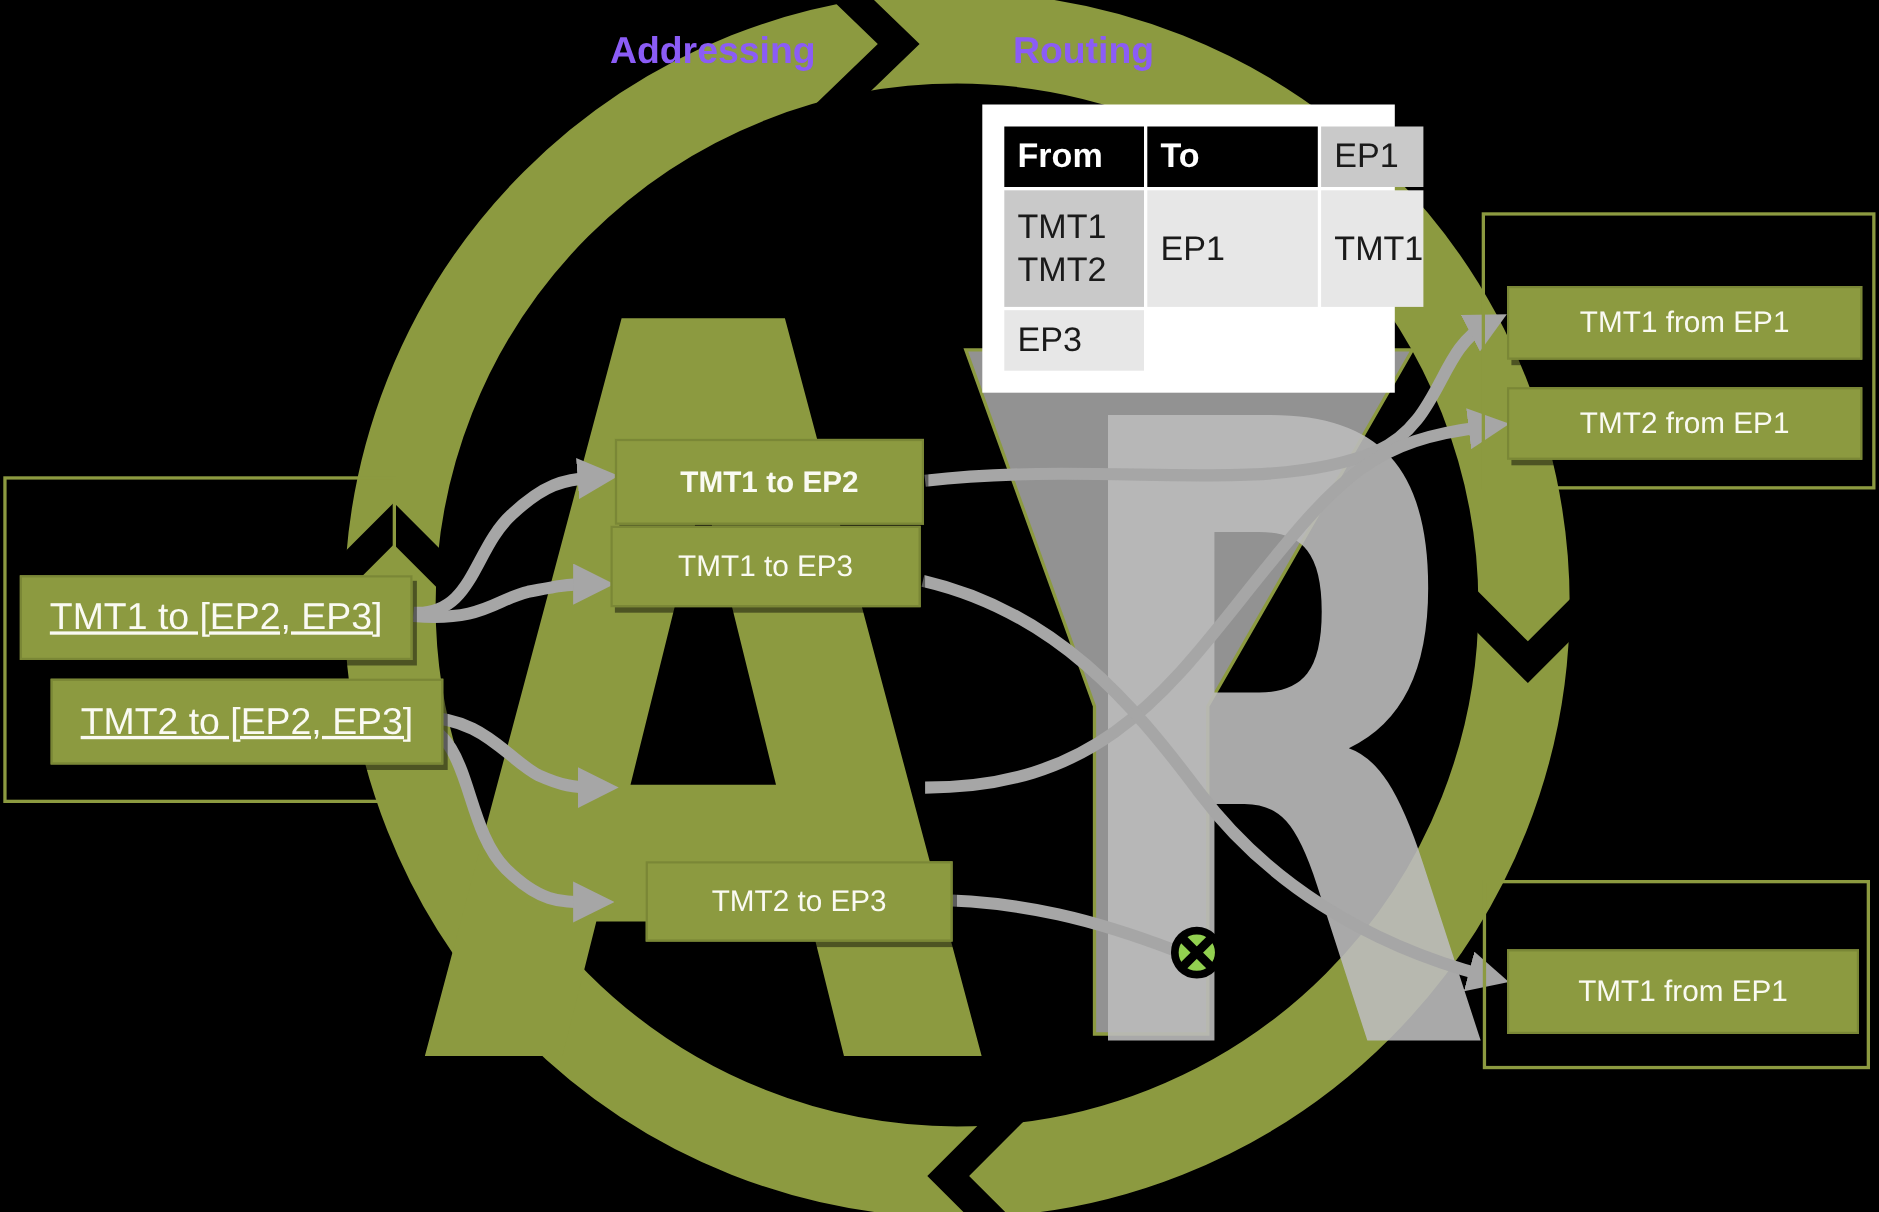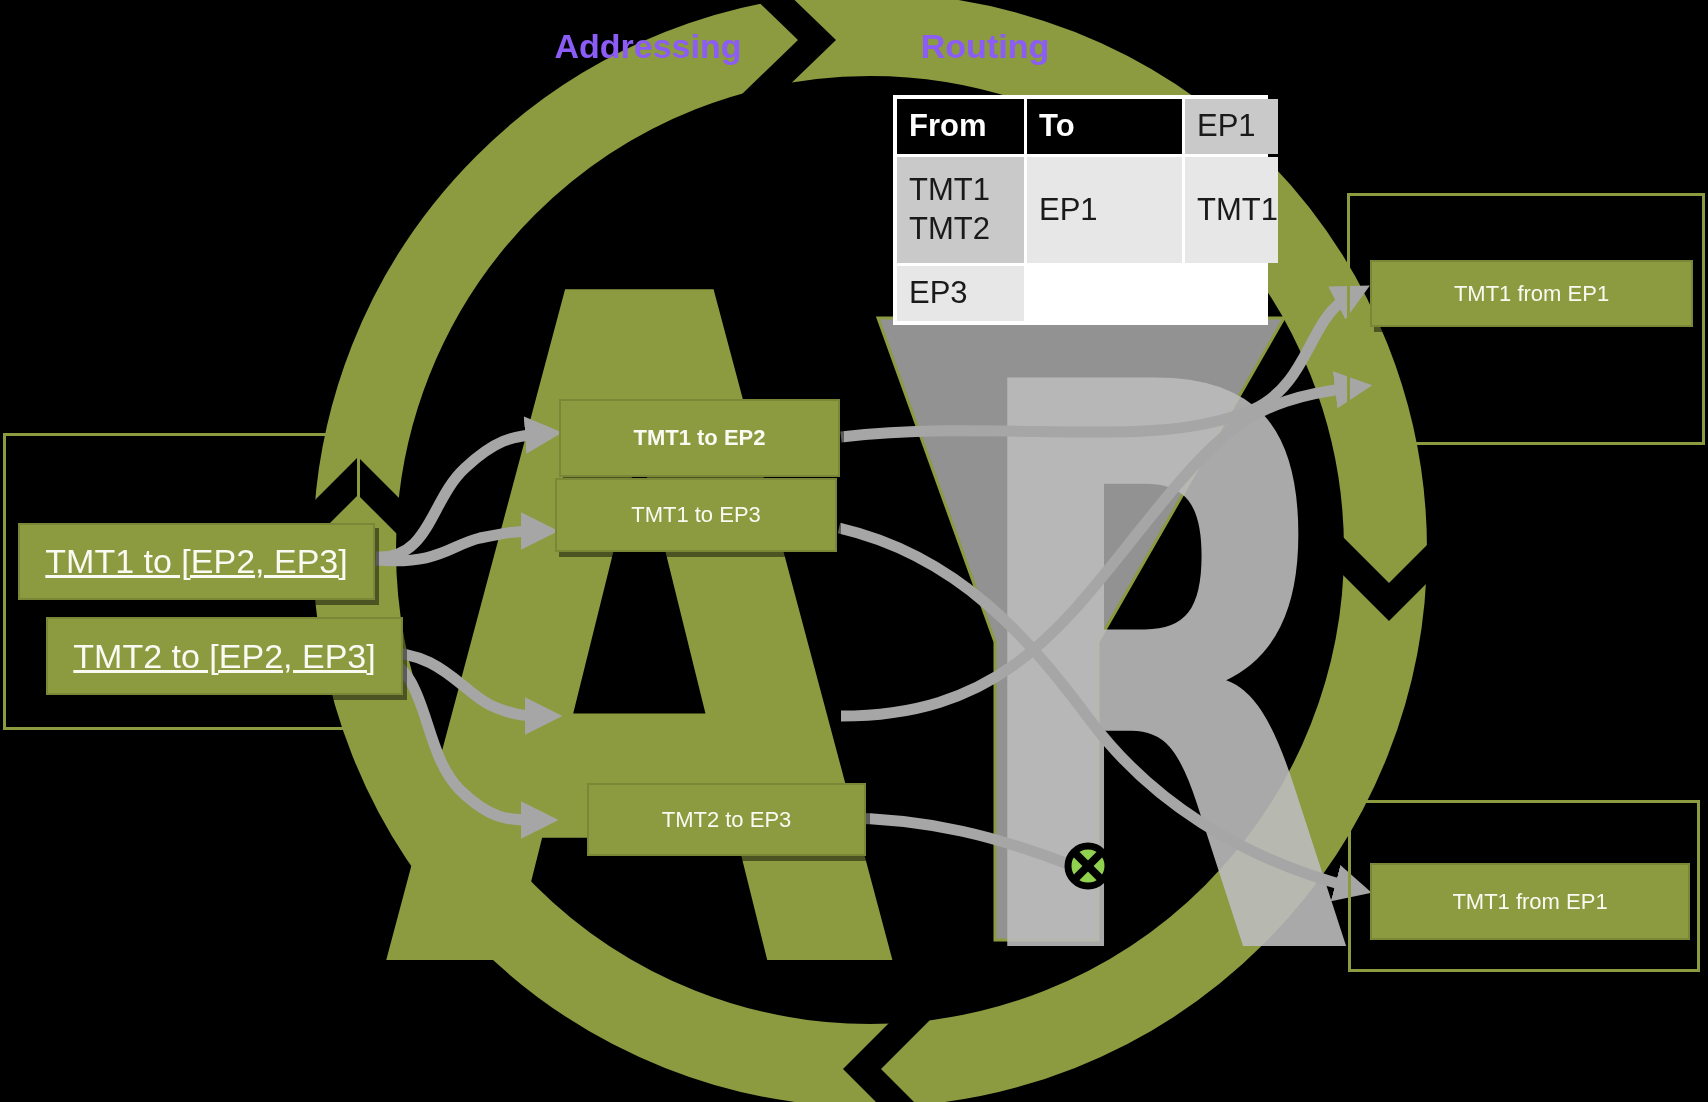--- a/index.html
+++ b/index.html
@@ -9,36 +9,36 @@
   }
   .stage svg{position:absolute;left:0;top:0;}
   .arc-label{
     position:absolute;transform:translateX(-50%);
     font-size:34px;font-weight:bold;color:#8b5cf6;white-space:nowrap;
   }
   
   .rtable{
     position:absolute;left:893px;top:95px;width:375px;
     display:grid;grid-template-columns:127px 155px 93px;grid-template-rows:55px 106px 55px;
-    background:#fff;gap:3px;padding:4px;box-sizing:border-box;
+    background:#fff;gap:3px;padding:20px;box-sizing:border-box;
   }
   .rtable .cell{
     display:flex;flex-direction:column;justify-content:center;
     padding-left:12px;font-size:31px;color:#1a1a1a;line-height:1.25;
   }
   .rtable .head{background:#000;color:#fff;font-weight:bold;}
   .rtable .r1{background:#c9c9c9;}
   .rtable .r2{background:#e7e7e7;}
   
   .group{position:absolute;border:3px solid #8C9A40;background:transparent;box-sizing:border-box;}
   
   .mbox{
     position:absolute;background:#8C9A40;border:2px solid #7a8736;box-sizing:border-box;
     display:flex;align-items:center;justify-content:center;
-    color:#fafaf2;font-size:22px;white-space:nowrap;
+    color:#fafaf2;font-size:27px;white-space:nowrap;
     box-shadow:4px 5px 0 rgba(0,0,0,0.45);
   }
   .sender{font-size:34px;text-decoration:underline;}
 </style>
 </head>
 <body>
 
 <div class="stage">
 
   <svg width="1708" height="1102" viewBox="0 0 1708 1102">
@@ -100,17 +100,18 @@
   <div class="group" style="left:3px;top:433px;width:357px;height:297px;"></div>
   <div class="mbox sender" style="left:18px;top:523px;width:357px;height:77px;">TMT1 to [EP2, EP3]</div>
   <div class="mbox sender" style="left:18px;top:617px;width:357px;height:78px;margin-left:28px;">TMT2 to [EP2, EP3]</div>
 
   <div class="mbox" style="left:559px;top:399px;width:281px;height:78px;font-weight:bold;">TMT1 to EP2</div>
   <div class="mbox" style="left:555px;top:478px;width:282px;height:74px;">TMT1 to EP3</div>
   <div class="mbox" style="left:587px;top:783px;width:279px;height:73px;">TMT2 to EP3</div>
 
   <div class="group" style="left:1347px;top:193px;width:358px;height:252px;"></div>
   <div class="mbox" style="left:1370px;top:260px;width:323px;height:67px;">TMT1 from EP1</div>
+  <div class="mbox" style="left:1370px;top:352px;width:323px;height:66px;">TMT2 from EP1</div>
 
   <div class="group" style="left:1348px;top:800px;width:352px;height:172px;"></div>
   <div class="mbox" style="left:1370px;top:863px;width:320px;height:77px;">TMT1 from EP1</div>
 
 </div>
 
 </body></html>

